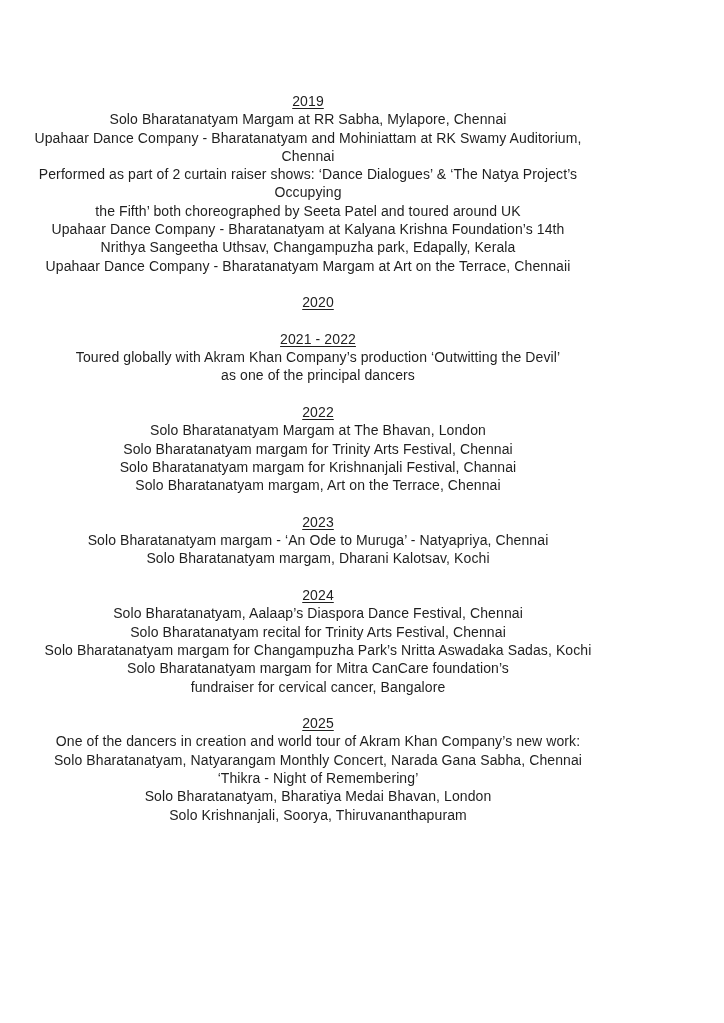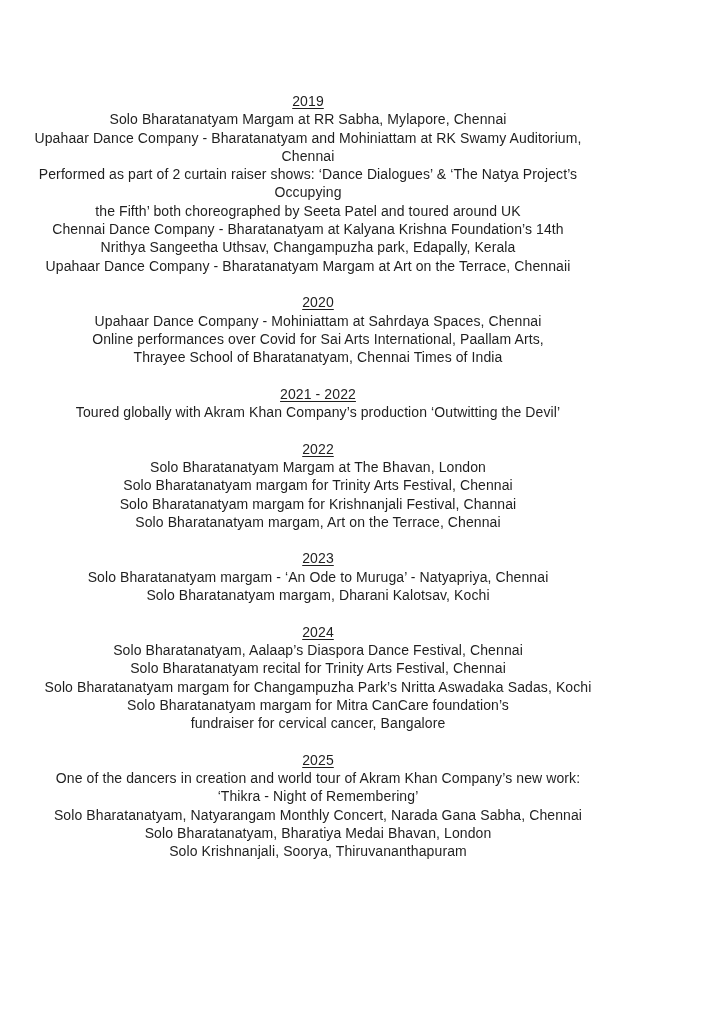--- a/index.html
+++ b/index.html
@@ -45,39 +45,35 @@
 
 <main class="page">
   <div id="sections">
   <section class="year-section">
     <h2 class="year">2019</h2>
     <div class="lines">
           <p class="performance-line">Solo Bharatanatyam Margam at RR Sabha, Mylapore, Chennai</p>
           <p class="performance-line">Upahaar Dance Company - Bharatanatyam and Mohiniattam at RK Swamy Auditorium, Chennai</p>
           <p class="performance-line">Performed as part of 2 curtain raiser shows: ‘Dance Dialogues’ &amp; ‘The Natya Project’s Occupying</p>
           <p class="performance-line">the Fifth’ both choreographed by Seeta Patel and toured around UK</p>
-          <p class="performance-line">Chennai Dance Company - Bharatanatyam at Kalyana Krishna Foundation’s 14th</p>
+          <p class="performance-line">Upahaar Dance Company - Bharatanatyam at Kalyana Krishna Foundation’s 14th</p>
           <p class="performance-line">Nrithya Sangeetha Uthsav, Changampuzha park, Edapally, Kerala</p>
           <p class="performance-line">Upahaar Dance Company - Bharatanatyam Margam at Art on the Terrace, Chennaii</p>
         </div>
   </section>
 
   <section class="year-section">
     <h2 class="year">2020</h2>
-    <div class="lines">
-          <p class="performance-line">Upahaar Dance Company - Mohiniattam at Sahrdaya Spaces, Chennai</p>
-          <p class="performance-line">Online performances over Covid for Sai Arts International, Paallam Arts,</p>
-          <p class="performance-line">Thrayee School of Bharatanatyam, Chennai Times of India</p>
-        </div>
   </section>
 
   <section class="year-section">
     <h2 class="year">2021 - 2022</h2>
     <div class="lines">
           <p class="performance-line">Toured globally with Akram Khan Company’s production ‘Outwitting the Devil’</p>
+          <p class="performance-line">as one of the principal dancers</p>
         </div>
   </section>
 
   <section class="year-section">
     <h2 class="year">2022</h2>
     <div class="lines">
           <p class="performance-line">Solo Bharatanatyam Margam at The Bhavan, London</p>
           <p class="performance-line">Solo Bharatanatyam margam for Trinity Arts Festival, Chennai</p>
           <p class="performance-line">Solo Bharatanatyam margam for Krishnanjali Festival, Channai</p>
           <p class="performance-line">Solo Bharatanatyam margam, Art on the Terrace, Chennai</p>
@@ -100,20 +96,20 @@
           <p class="performance-line">Solo Bharatanatyam margam for Changampuzha Park’s Nritta Aswadaka Sadas, Kochi</p>
           <p class="performance-line">Solo Bharatanatyam margam for Mitra CanCare foundation’s</p>
           <p class="performance-line">fundraiser for cervical cancer, Bangalore</p>
         </div>
   </section>
 
   <section class="year-section">
     <h2 class="year">2025</h2>
     <div class="lines">
           <p class="performance-line">One of the dancers in creation and world tour of Akram Khan Company’s new work:</p>
+          <p class="performance-line">Solo Bharatanatyam, Natyarangam Monthly Concert, Narada Gana Sabha, Chennai</p>
           <p class="performance-line">‘Thikra - Night of Remembering’</p>
-          <p class="performance-line">Solo Bharatanatyam, Natyarangam Monthly Concert, Narada Gana Sabha, Chennai</p>
           <p class="performance-line">Solo Bharatanatyam, Bharatiya Medai Bhavan, London</p>
           <p class="performance-line">Solo Krishnanjali, Soorya, Thiruvananthapuram</p>
         </div>
   </section>
 </div>
 </main>
 
 </body></html>

